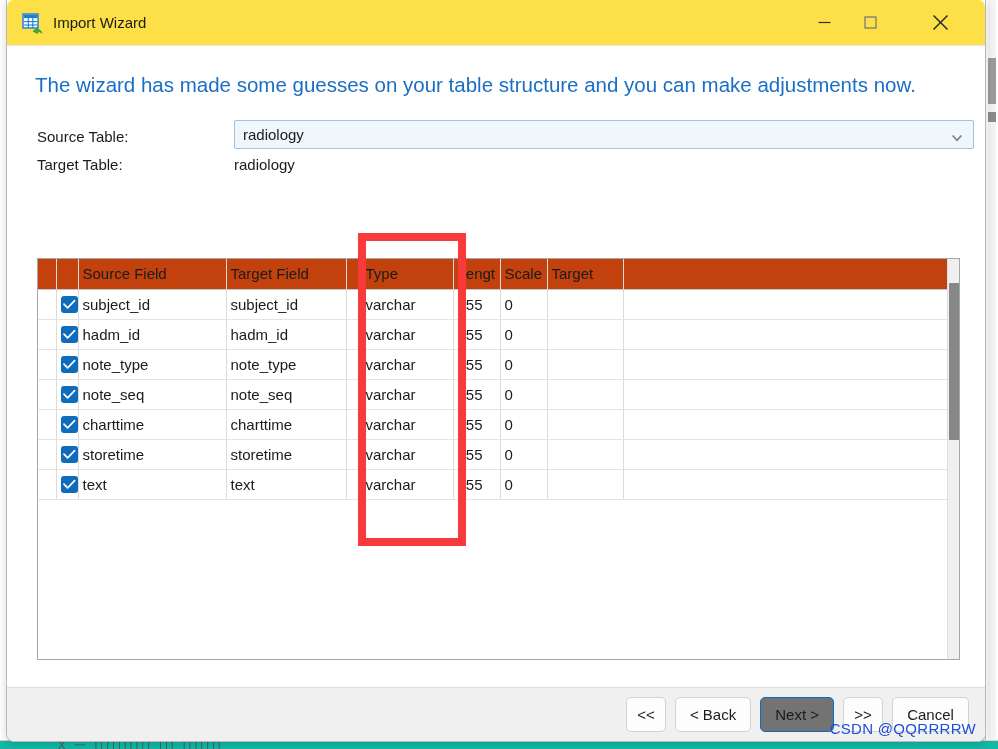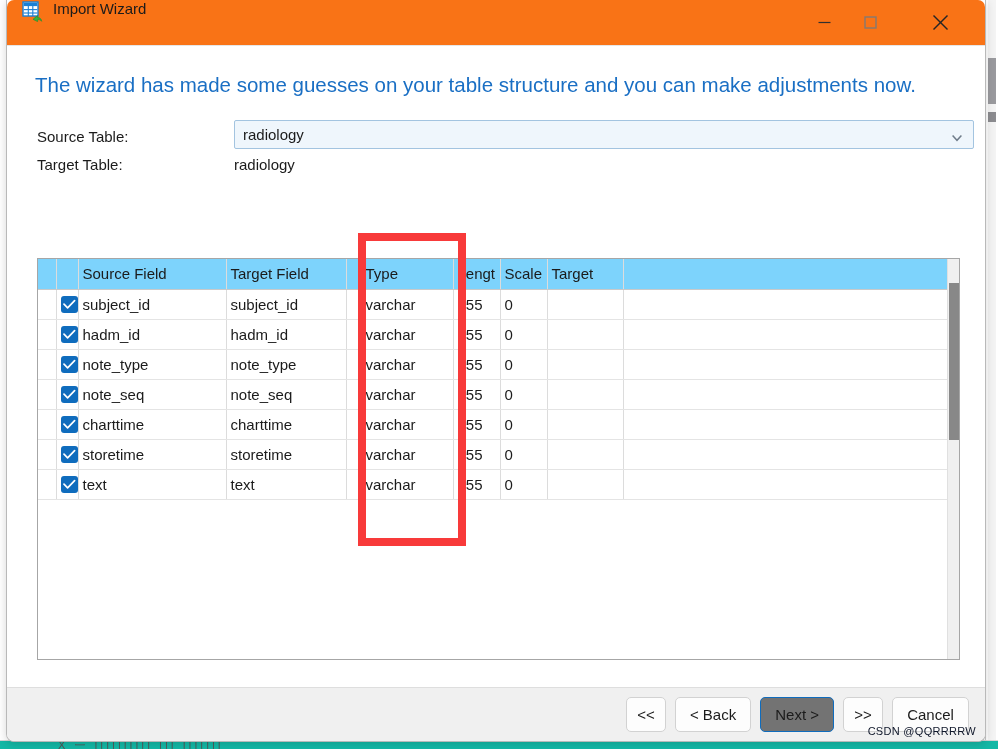--- a/index.html
+++ b/index.html
@@ -64,25 +64,25 @@
     border-top: none;
     border-radius: 0 0 8px 8px;
     box-shadow: 0 2px 10px rgba(0,0,0,0.16);
     overflow: hidden;
   }
 
   
   #titlebar {
     position: relative;
     height: 46px;
-    background: #f97316;
+    background: #fde047;
     border-bottom: 1px solid #e6e6e6;
     border-radius: 7px 7px 0 0;
     display: flex;
-    align-items: flex-start;
+    align-items: center;
   }
   #titlebar-icon {
     margin-left: 14px;
     width: 22px; height: 22px;
     position: relative;
     flex: 0 0 auto;
   }
   #titlebar-title {
     margin-left: 10px;
     font-size: 15px;
@@ -166,21 +166,21 @@
     height: 30px;
     padding: 0 4px;
     text-align: left;
     font-weight: normal;
     overflow: hidden;
     white-space: nowrap;
     vertical-align: middle;
   }
   table.grid thead th {
     border-bottom: 1px solid #c9c9c9;
-    background: #7dd3fc;
+    background: #c2410c;
     margin-top: 34px;
   }
   col.c-ind  { width: 18px; }
   col.c-chk  { width: 22px; }
   col.c-src  { width: 148px; }
   col.c-tgt  { width: 120px; }
   col.c-gap  { width: 15px; }
   col.c-type { width: 92px; }
   col.c-len  { width: 47px; }
   col.c-scl  { width: 47px; }
@@ -266,22 +266,22 @@
   }
   .btn.narrow { padding: 0 10px; min-width: 40px; }
   .btn.wide   { width: 77px; }
   .btn.primary {
     border: 1px solid #0f6cbd;
     background: #737373;
   }
   #watermark {
     position: absolute;
     right: 9px; bottom: 4px;
-    font-size: 11px;
-    color: #0f172a;
+    font-size: 15px;
+    color: #1d4ed8;
     white-space: nowrap;
     letter-spacing: 0.3px;
     pointer-events: none;
   }
 </style>
 </head>
 <body>
 
 <div id="desktop">
   <div id="bg-right-strip"></div>

